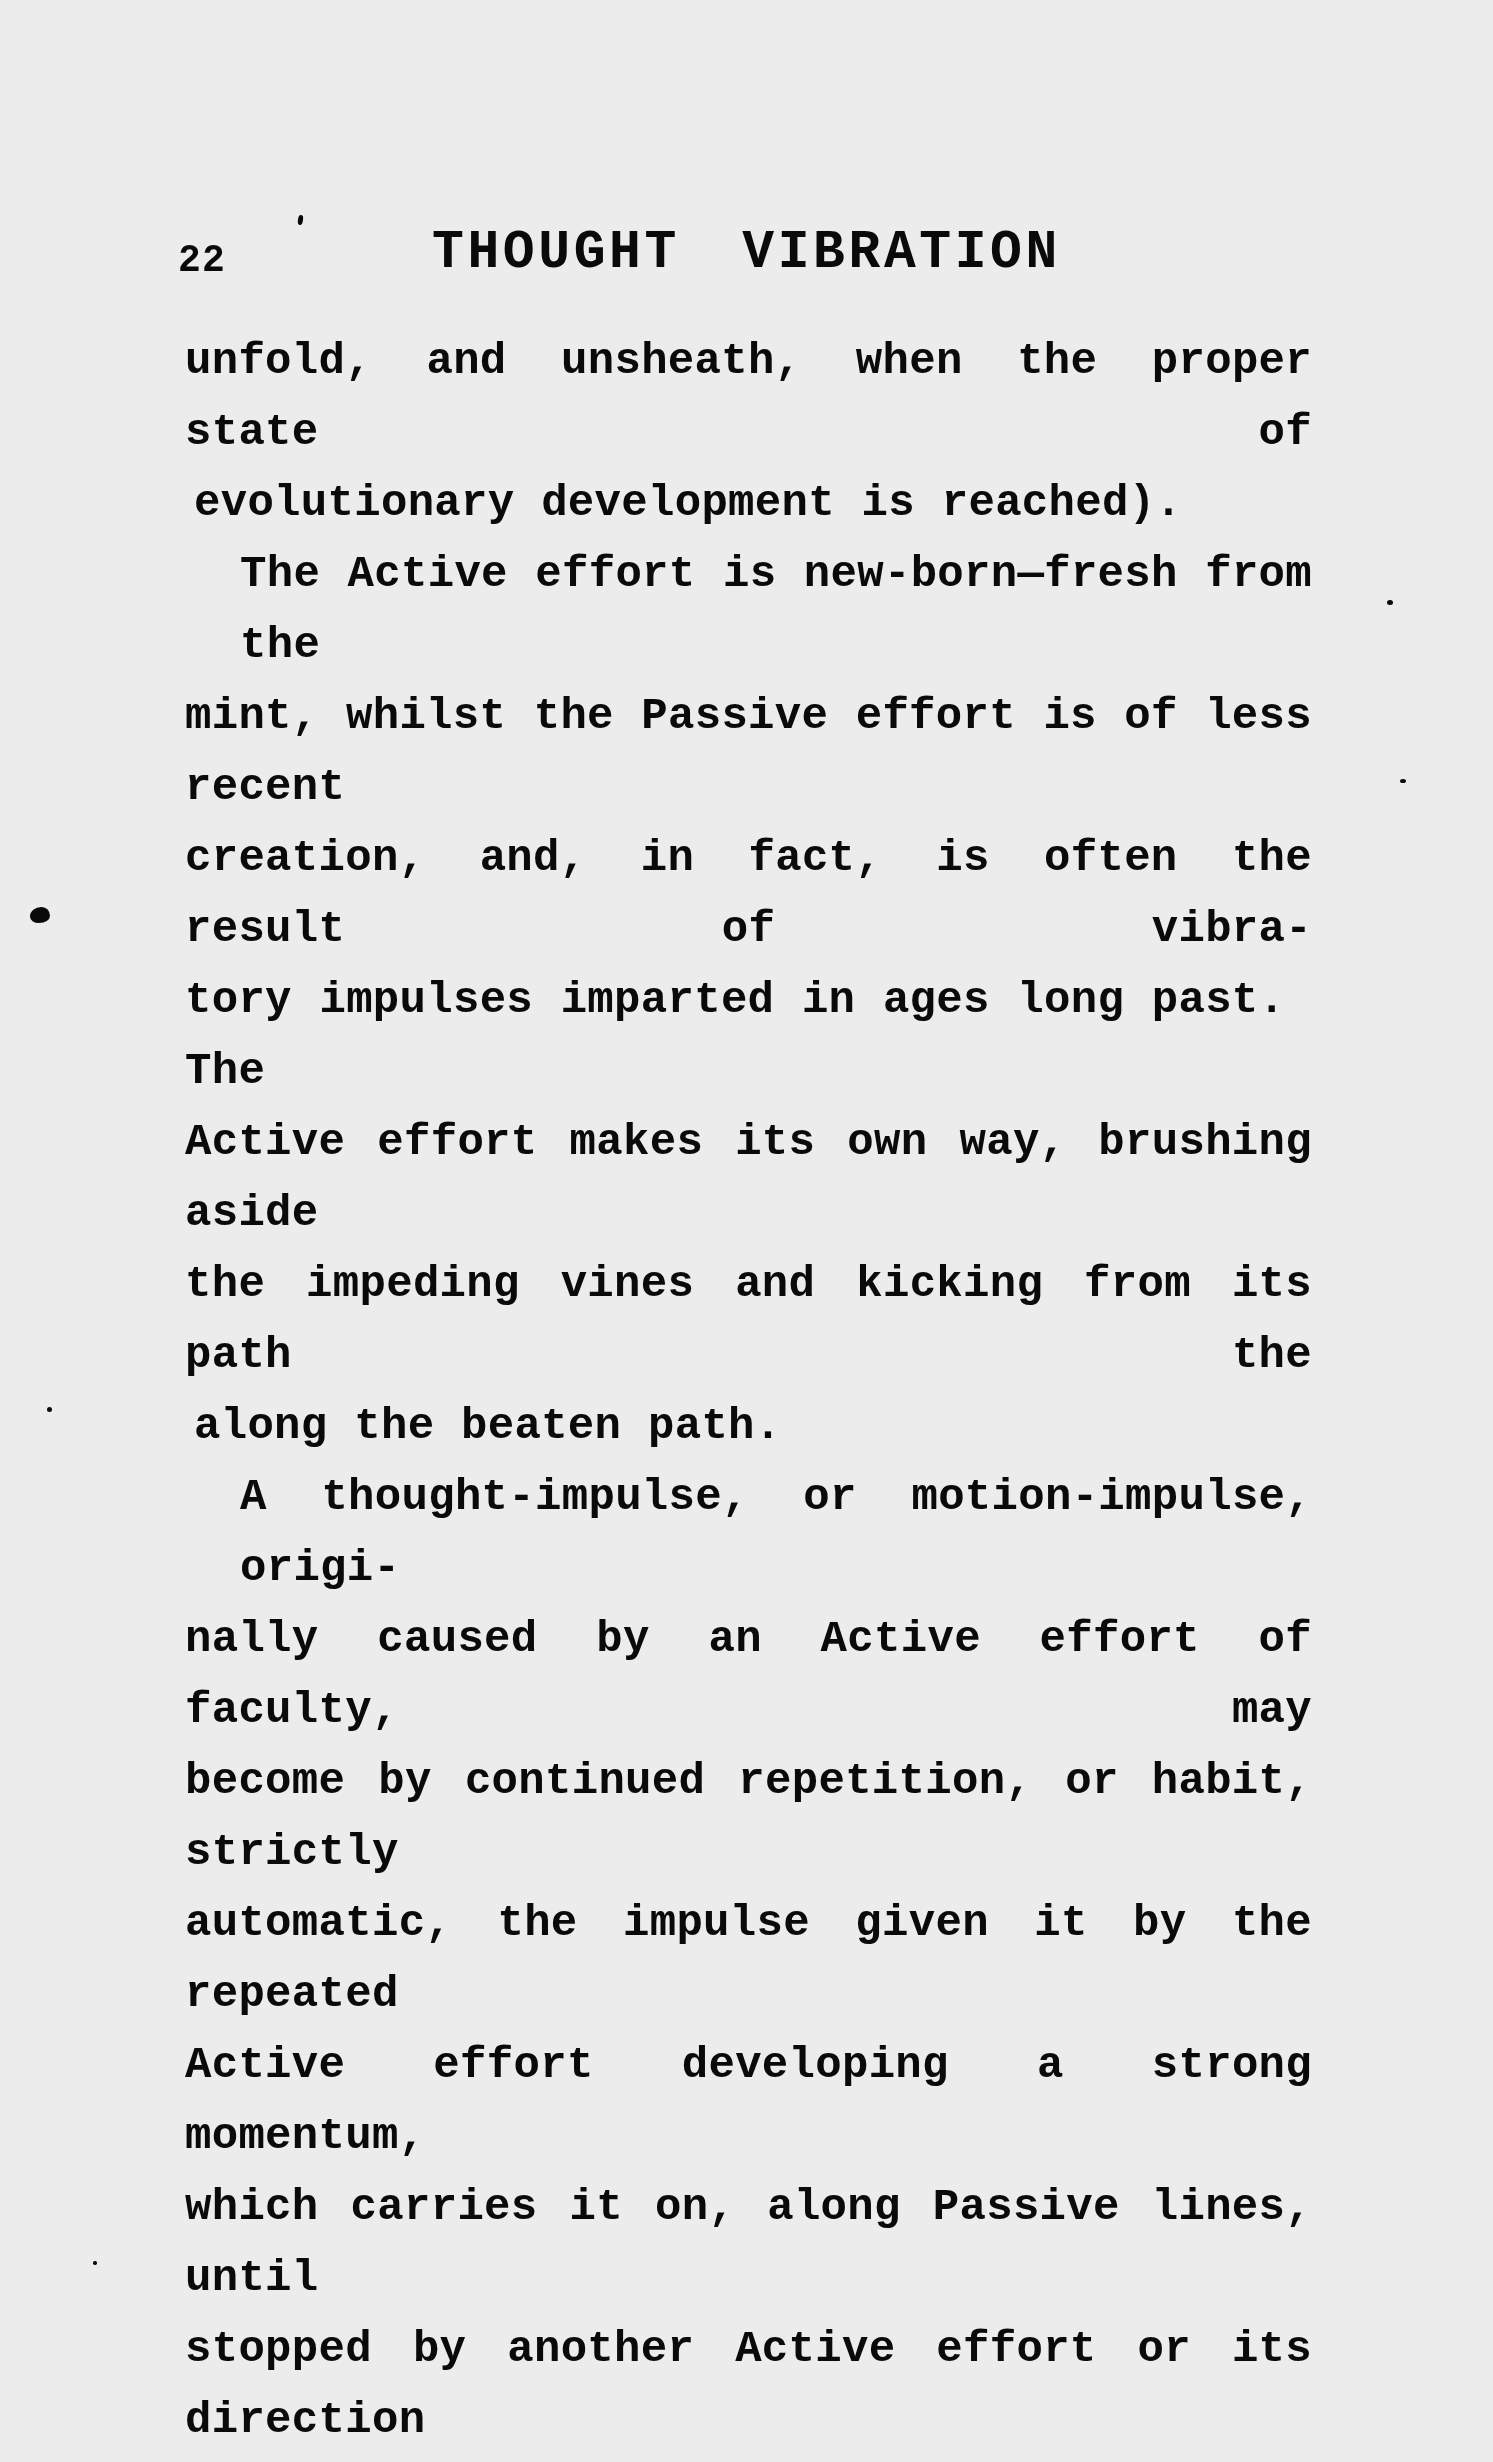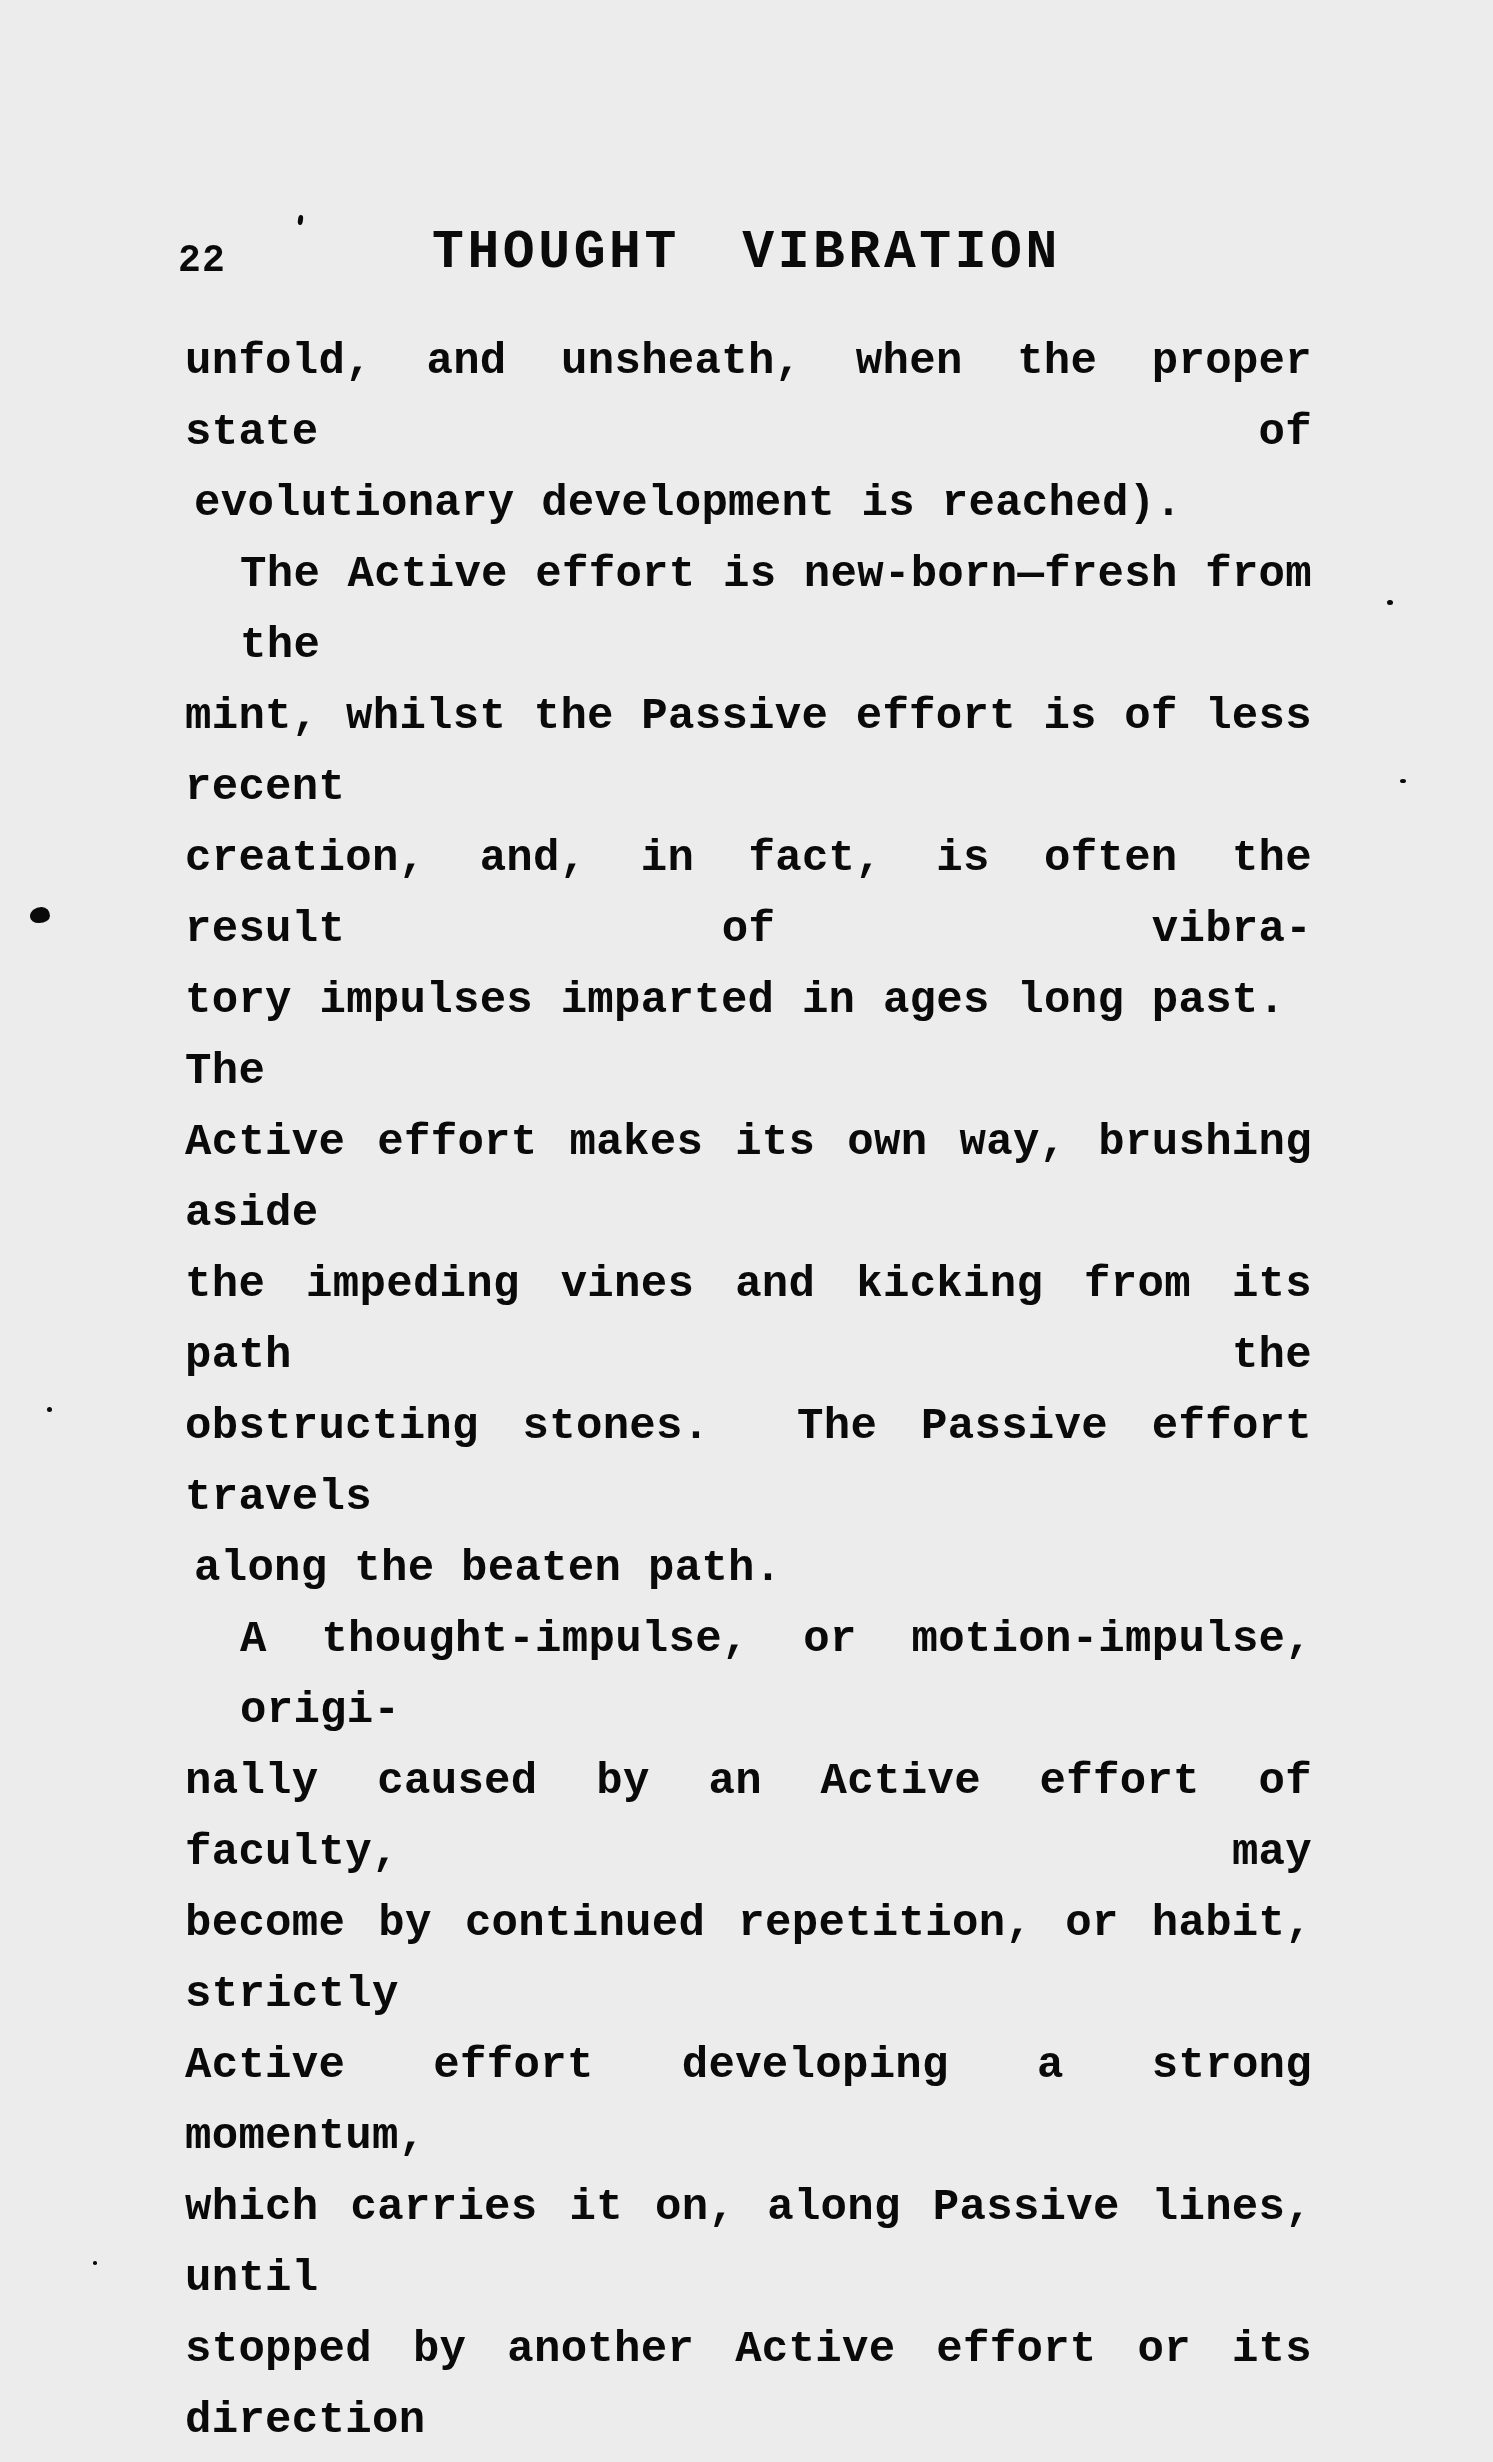--- a/index.html
+++ b/index.html
@@ -65,25 +65,25 @@
 
   <div class="text-block">
     <div class="ln j">unfold, and unsheath, when the proper state of</div>
     <div class="ln end">evolutionary development is reached).</div>
     <div class="ln j ind">The Active effort is new-born—fresh from the</div>
     <div class="ln j">mint, whilst the Passive effort is of less recent</div>
     <div class="ln j">creation, and, in fact, is often the result of vibra-</div>
     <div class="ln j">tory impulses imparted in ages long past.&nbsp; The</div>
     <div class="ln j">Active effort makes its own way, brushing aside</div>
     <div class="ln j">the impeding vines and kicking from its path the</div>
-    <div class="ln j">obstructing stones.&nbsp; The Passive effort travels</div>
     <div class="ln end">along the beaten path.</div>
     <div class="ln j ind">A thought-impulse, or motion-impulse, origi-</div>
     <div class="ln j">nally caused by an Active effort of faculty, may</div>
     <div class="ln j">become by continued repetition, or habit, strictly</div>
+    <div class="ln j">automatic, the impulse given it by the repeated</div>
     <div class="ln j">Active effort developing a strong momentum,</div>
     <div class="ln j">which carries it on, along Passive lines, until</div>
     <div class="ln j">stopped by another Active effort or its direction</div>
 
   </div>
 
   <div class="speck tick"></div>
   <div class="speck blob"></div>
   <div class="speck d1"></div>
   <div class="speck d2"></div>

